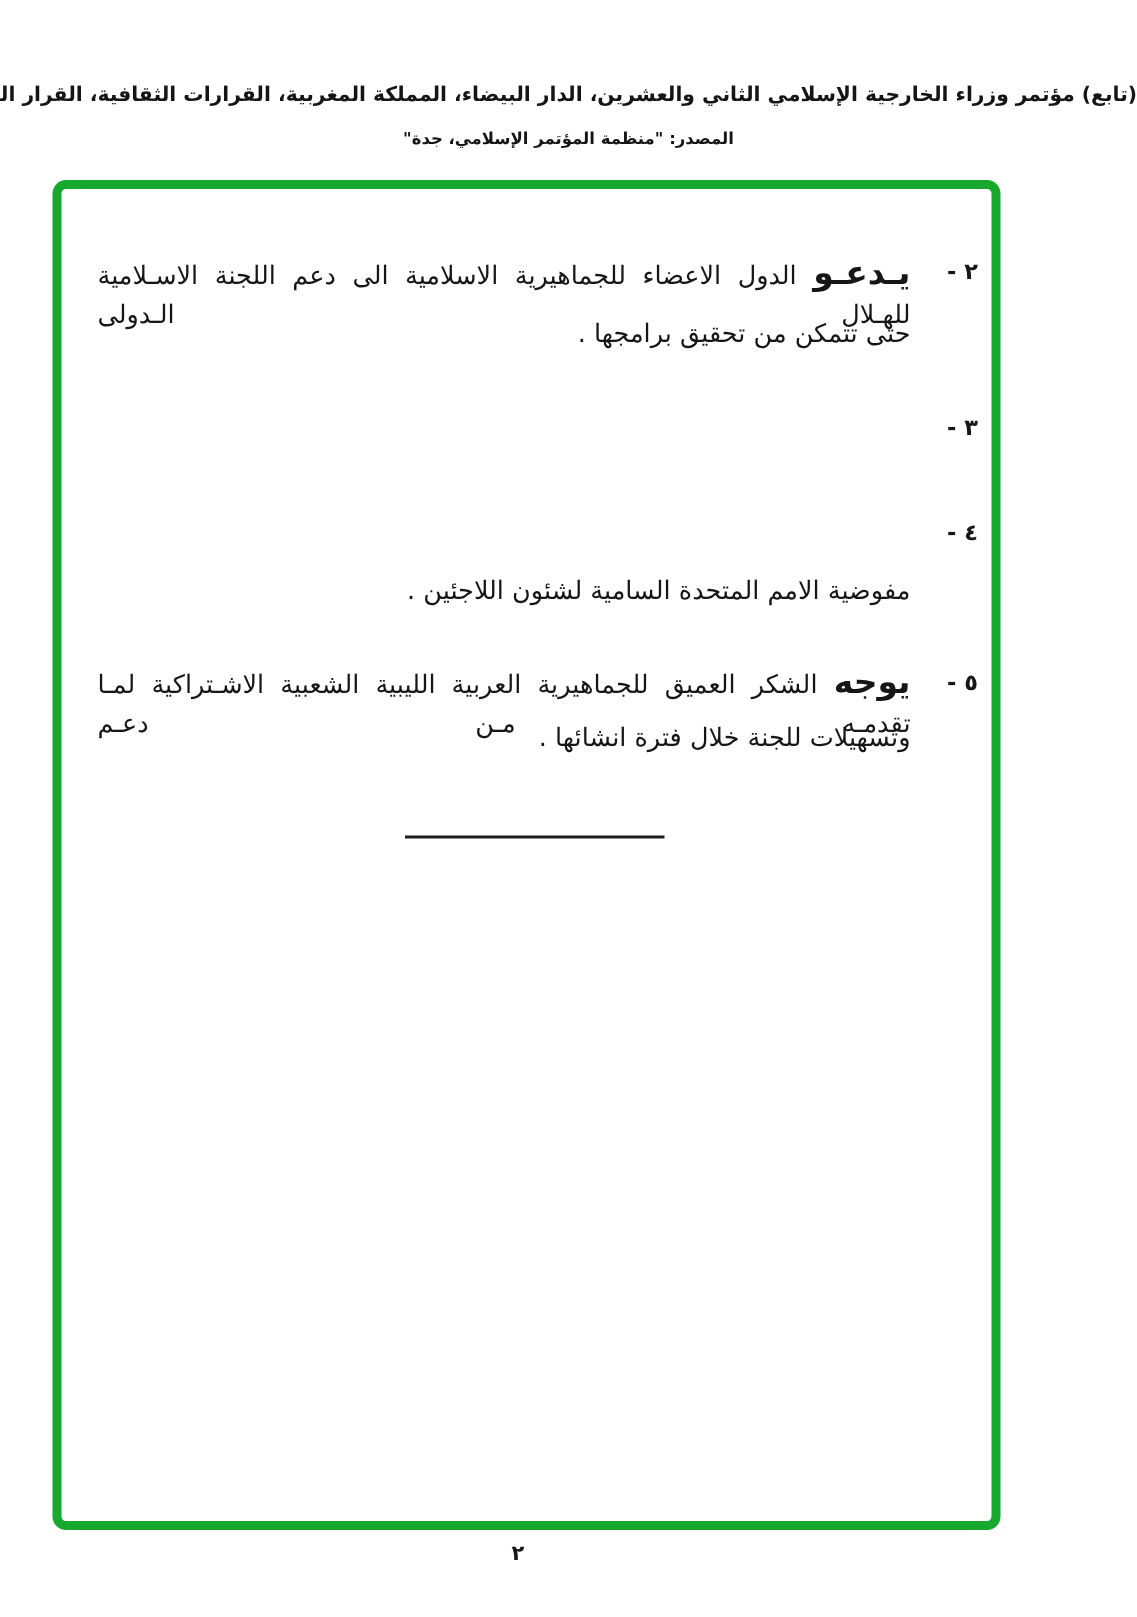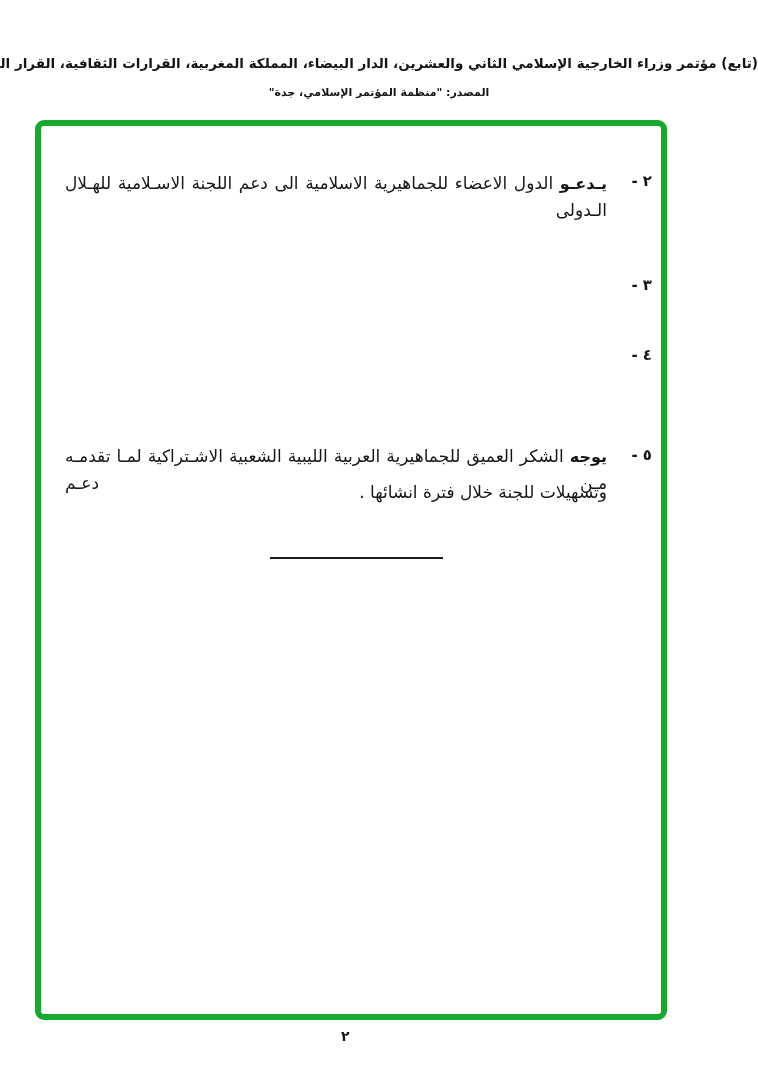--- a/index.html
+++ b/index.html
@@ -79,21 +79,21 @@
   }
   .tline.justify {
     text-align: justify;
     text-align-last: justify;
   }
   .tline.right {
     text-align: right;
   }
   .lead {
     font-weight: bold;
-    font-size: 16px;
+    font-size: 22px;
   }
   .divider {
     position: absolute;
     left: 229px;
     top: 431px;
     width: 173px;
     height: 2px;
     background: #1c1c1c;
   }
 
@@ -112,24 +112,26 @@
 
 <div class="page">
 
   <div class="hdr1">(تابع) مؤتمر وزراء الخارجية الإسلامي الثاني والعشرين، الدار البيضاء، المملكة المغربية، القرارات الثقافية، القرار الرقم ٢٢/٣٤-ث</div>
   <div class="hdr2">المصدر: "منظمة المؤتمر الإسلامي، جدة"</div>
 
   <div class="box" style="border-color: rgb(23, 168, 46);">
 
     <span class="num" style="top:46px">٢ -</span>
     <div class="tline justify" style="top:44px"><b class="lead">يـدعـو</b> <span>الدول الاعضاء للجماهيرية الاسلامية الى دعم اللجنة الاسـلامية للهـلال الـدولى</span></div>
+    <div class="tline right" style="top:84px">حتى تتمكن من تحقيق برامجها .</div>
 
     <span class="num" style="top:150px">٣ -</span>
 
     <span class="num" style="top:220px">٤ -</span>
+    <div class="tline right" style="top:255px">مفوضية الامم المتحدة السامية لشئون اللاجئين .</div>
 
     <span class="num" style="top:320px">٥ -</span>
     <div class="tline right" style="top:353px">وتسهيلات للجنة خلال فترة انشائها .</div>
     <div class="tline justify" style="top:317px"><b class="lead">يوجه</b> <span>الشكر العميق للجماهيرية العربية الليبية الشعبية الاشـتراكية لمـا تقدمـه مـن دعـم</span></div>
 
     <div class="divider"></div>
 
   </div>
 
   <div class="footer-num">٢</div>

